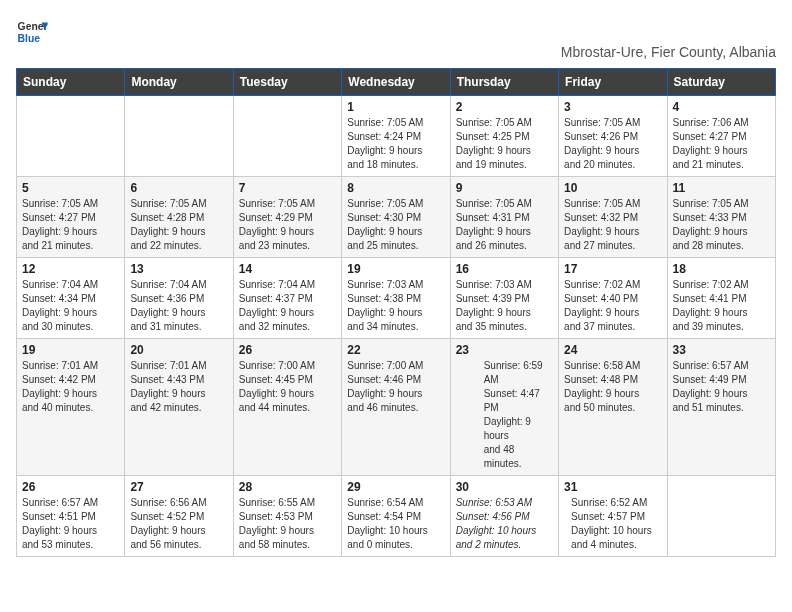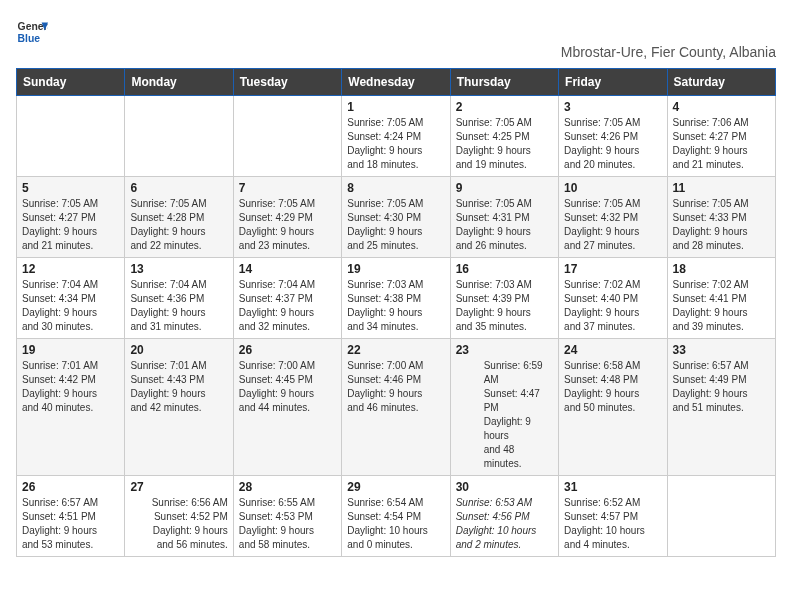--- a/index.html
+++ b/index.html
@@ -296,21 +296,21 @@
       <tr>
         <td>
           <div class="day-num">26</div>
           <div class="day-info" style="white-space: pre-line;">Sunrise: 6:57 AM
 Sunset: 4:51 PM
 Daylight: 9 hours
 and 53 minutes.</div>
         </td>
         <td>
           <div class="day-num">27</div>
-          <div class="day-info" style="white-space: pre-line; text-align: right;">Sunrise: 6:56 AM
+          <div class="day-info" style="white-space: pre-line;">Sunrise: 6:56 AM
 Sunset: 4:52 PM
 Daylight: 9 hours
 and 56 minutes.</div>
         </td>
         <td>
           <div class="day-num">28</div>
           <div class="day-info" style="white-space: pre-line;">Sunrise: 6:55 AM
 Sunset: 4:53 PM
 Daylight: 9 hours
 and 58 minutes.</div>
@@ -324,21 +324,21 @@
         </td>
         <td>
           <div class="day-num">30</div>
           <div class="day-info" style="white-space: pre-line; font-style: italic;">Sunrise: 6:53 AM
 Sunset: 4:56 PM
 Daylight: 10 hours
 and 2 minutes.</div>
         </td>
         <td>
           <div class="day-num">31</div>
-          <div class="day-info" style="white-space: pre-line;">Sunrise: 6:52 AM
+          <div class="day-info" style="white-space: pre-line; margin-left: 7px;">Sunrise: 6:52 AM
 Sunset: 4:57 PM
 Daylight: 10 hours
 and 4 minutes.</div>
         </td>
         <td class="empty-cell"></td>
       </tr>
     </tbody>
 </table>
 
 </body></html>

